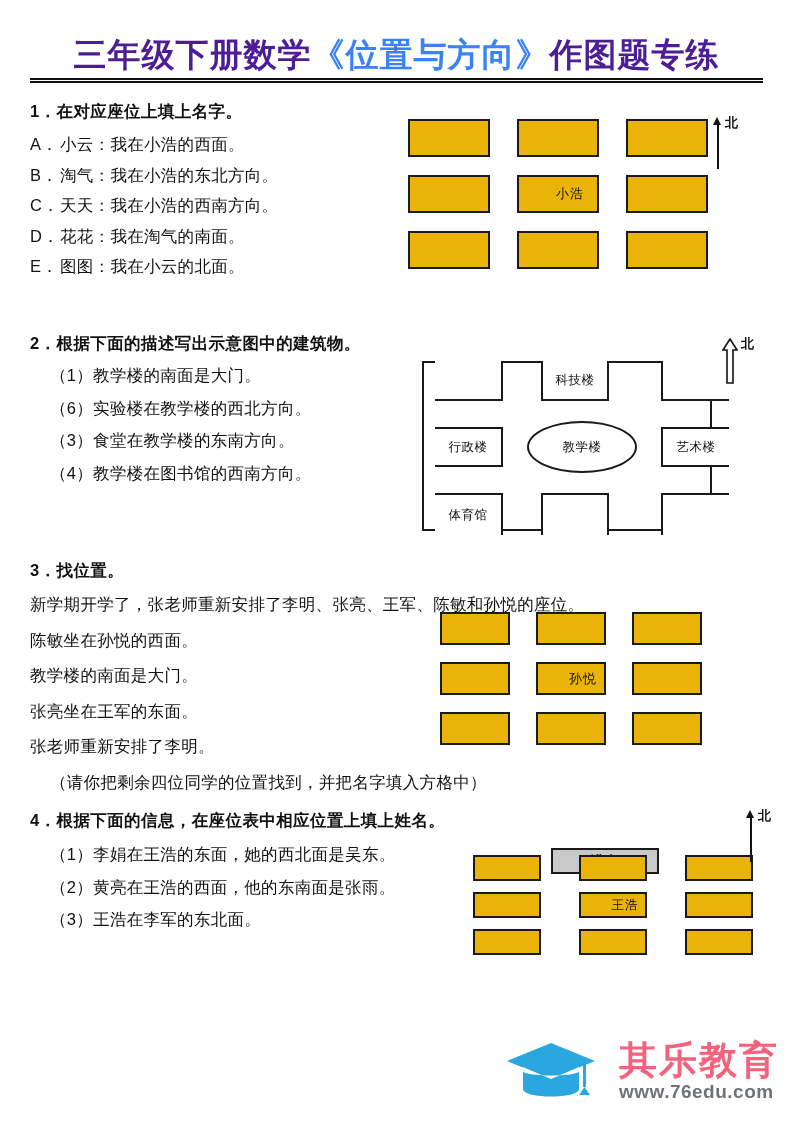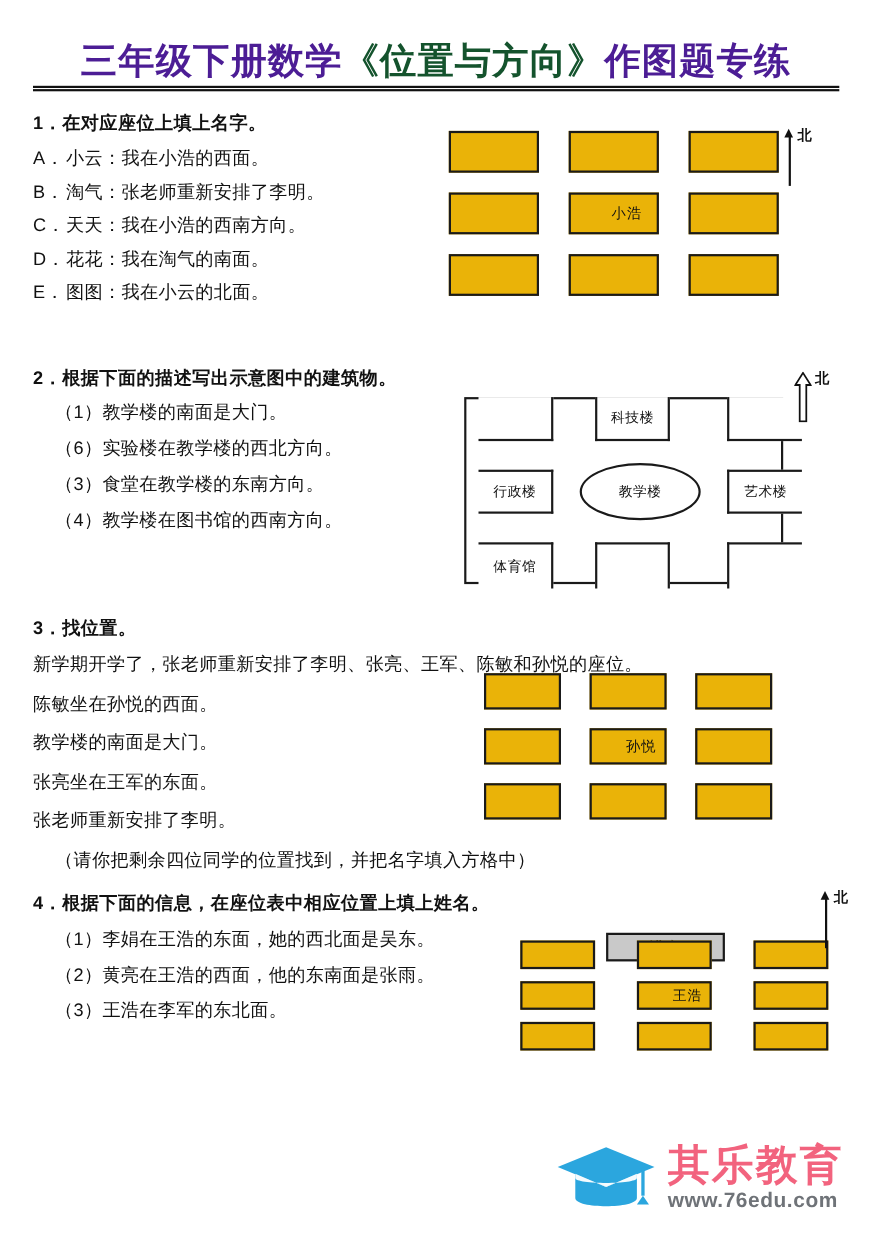--- a/index.html
+++ b/index.html
@@ -16,21 +16,21 @@
   .title-wrap { padding: 34px 30px 0 30px; }
   .title {
     font-size: 33px;
     font-weight: bold;
     letter-spacing: 1px;
     white-space: nowrap;
     text-align: center;
     line-height: 1.25;
   }
   .title .blk { color: #4c1d95; }
-  .title .red { color: #14532d; }
+  .title .red { color: #3b82f6; }
   .title-rule {
     margin: 3px 30px 0 30px;
     border-top: 2px solid #111;
     border-bottom: 2px solid #111;
     height: 5px;
   }
 
   
   .qnum {
     font-size: 16.5px;
@@ -150,21 +150,21 @@
     grid-template-columns: repeat(3, 68px);
     grid-template-rows: repeat(3, 26px);
     gap: 11px 38px;
   }
   .grid4 .seat { border-width: 2px; font-size: 12.5px; }
   .north4 { left: 746px; top: 0px; }
 
   
   .logo {
     position: absolute; left: 505px; bottom: 14px;
-    display: flex; align-items: center; gap: 10px;
+    display: flex; align-items: center; gap: 22px;
   }
   .logo-mark { width: 92px; height: 70px; }
   .logo-text { display: flex; flex-direction: column; }
   .logo-cn {
     font-size: 38px; font-weight: bold; color: #f2637e;
     letter-spacing: 2px; line-height: 1.05;
   }
   .logo-url {
     font-size: 19px; font-weight: bold; color: #6f7378;
     letter-spacing: 0.5px; margin-top: 1px;
@@ -182,21 +182,21 @@
 
 <div class="sec1">
   <div class="txtcol">
     <div class="qnum">
       <span>1．</span><span>在对应座位上填上名字。</span>
     </div>
     <div class="line">
       <span class="lbl">A．</span><span>小云：我在小浩的西面。</span>
     </div>
     <div class="line">
-      <span class="lbl">B．</span><span>淘气：张老师重新安排了李明。</span>
+      <span class="lbl">B．</span><span>淘气：我在小浩的东北方向。</span>
     </div>
     <div class="line">
       <span class="lbl">C．</span><span>天天：我在小浩的西南方向。</span>
     </div>
     <div class="line">
       <span class="lbl">D．</span><span>花花：我在淘气的南面。</span>
     </div>
     <div class="line">
       <span class="lbl">E．</span><span>图图：我在小云的北面。</span>
     </div>

